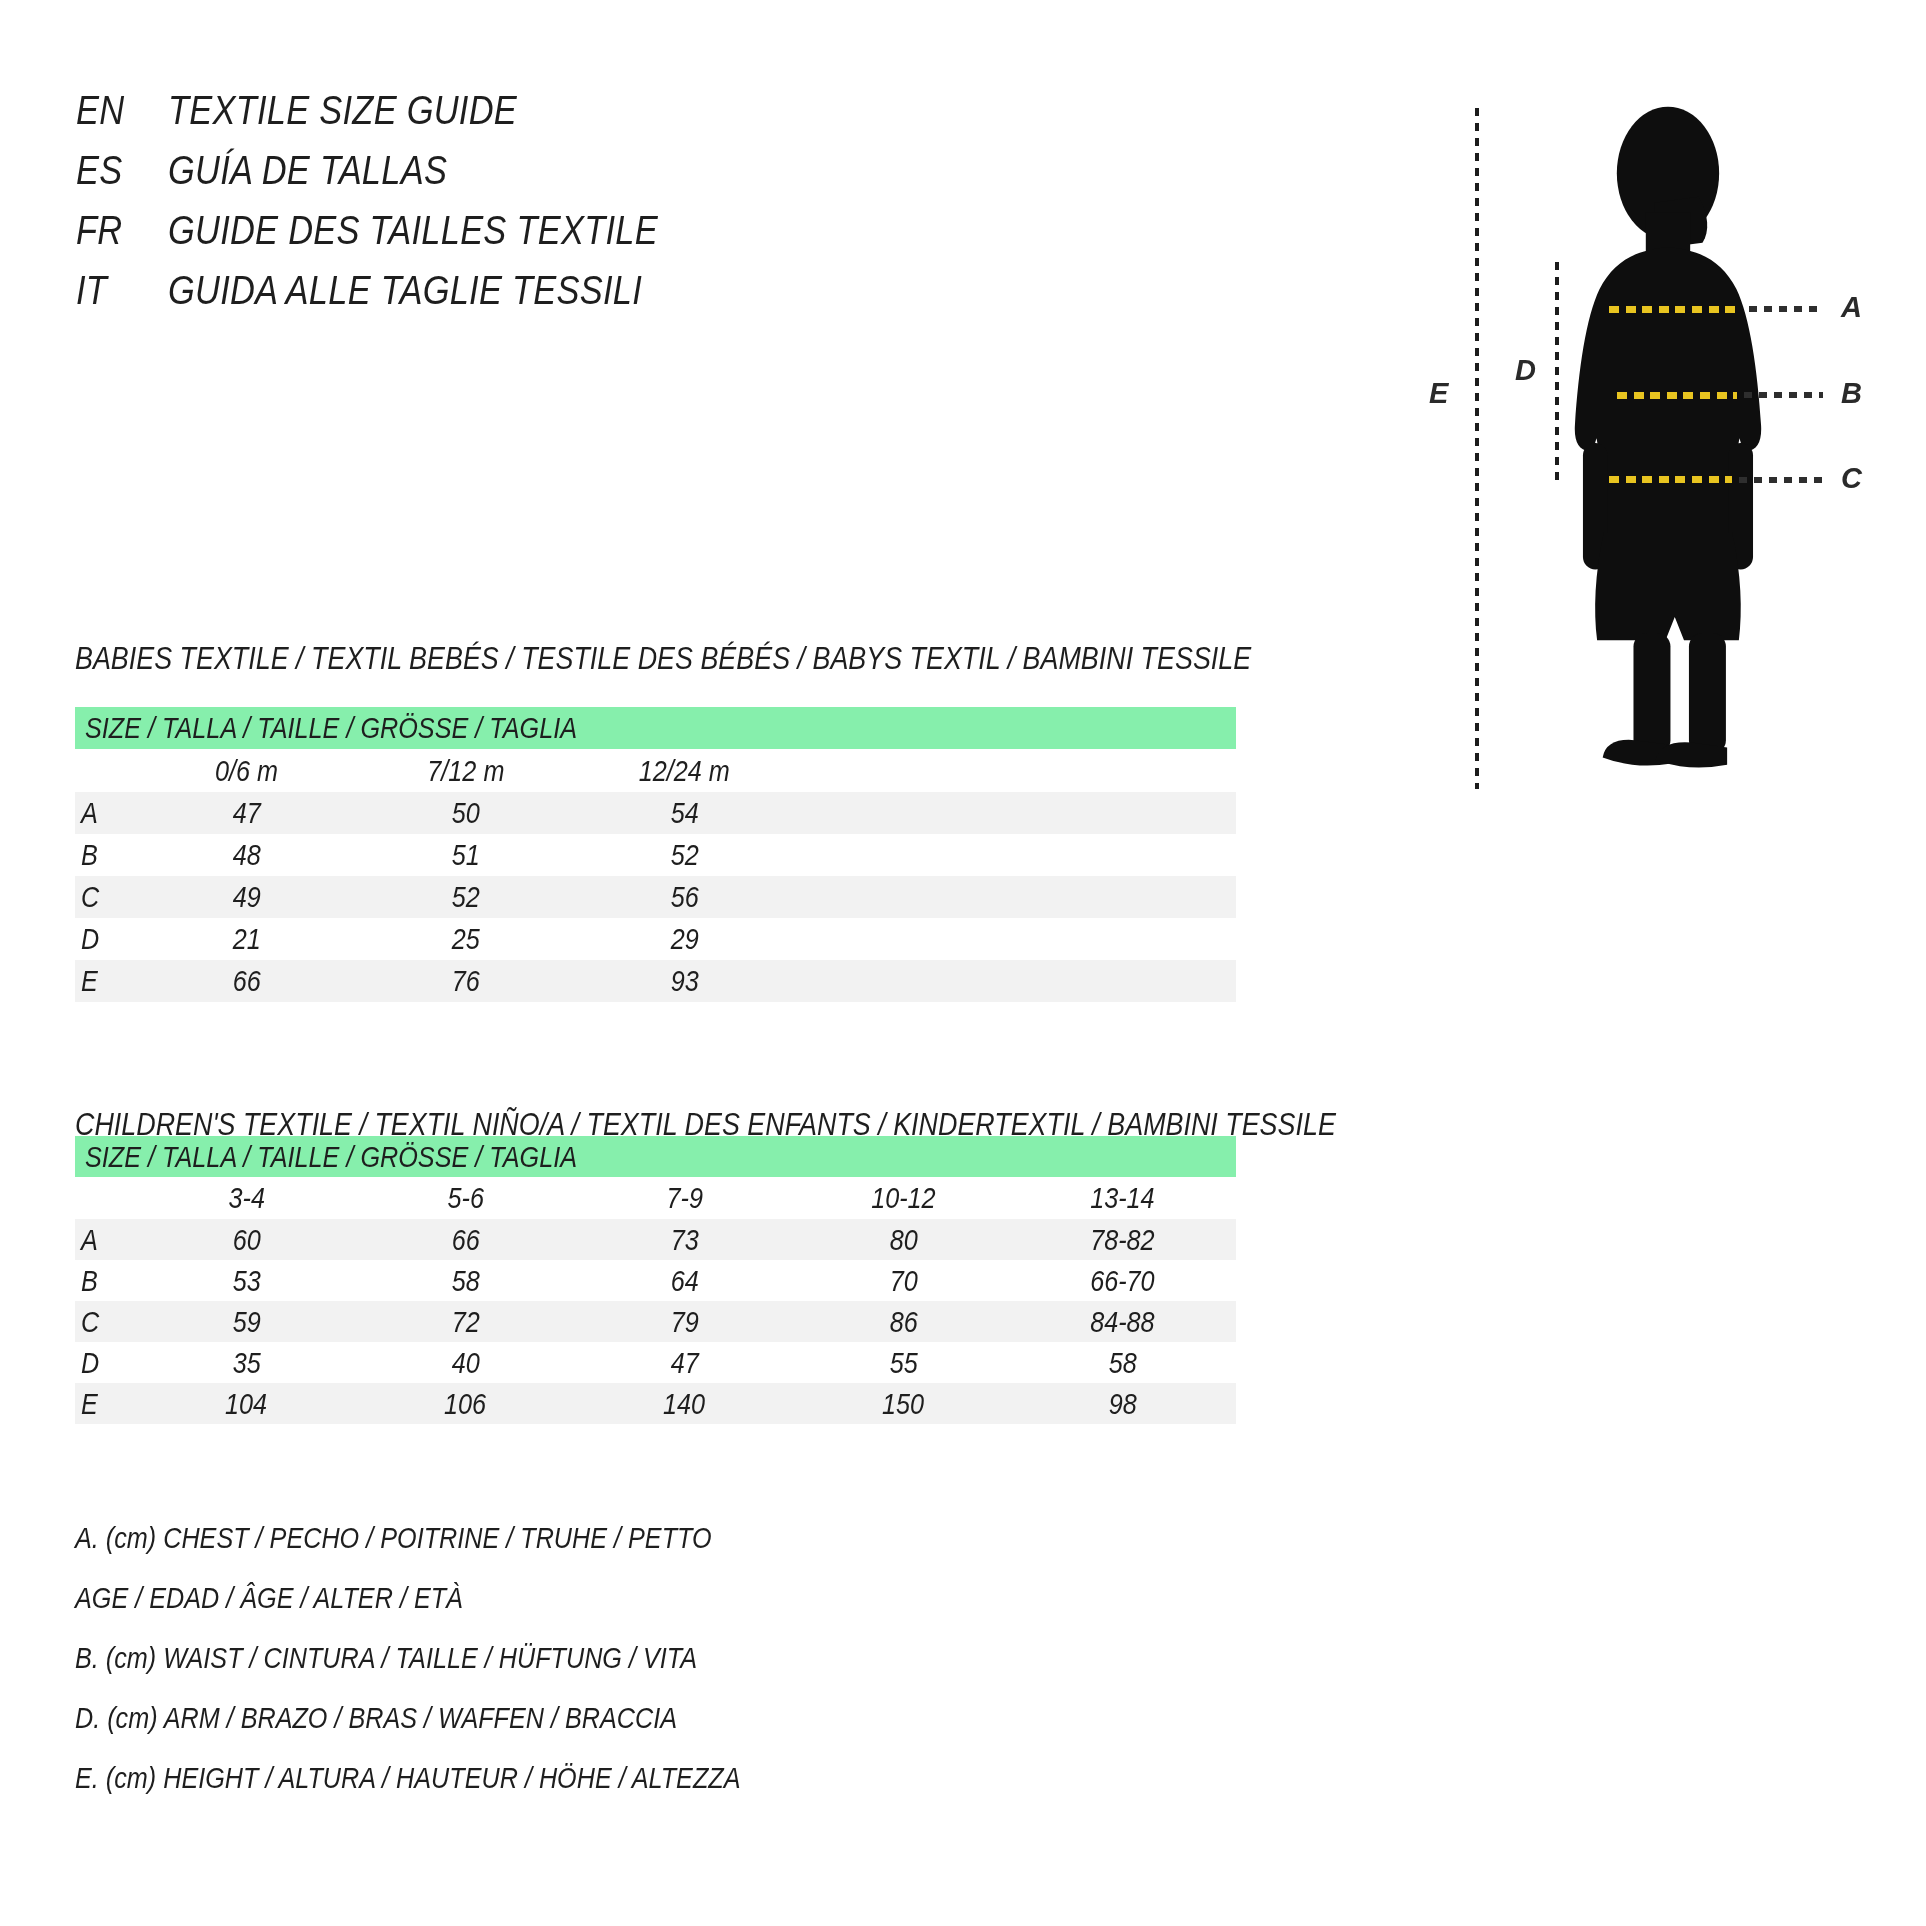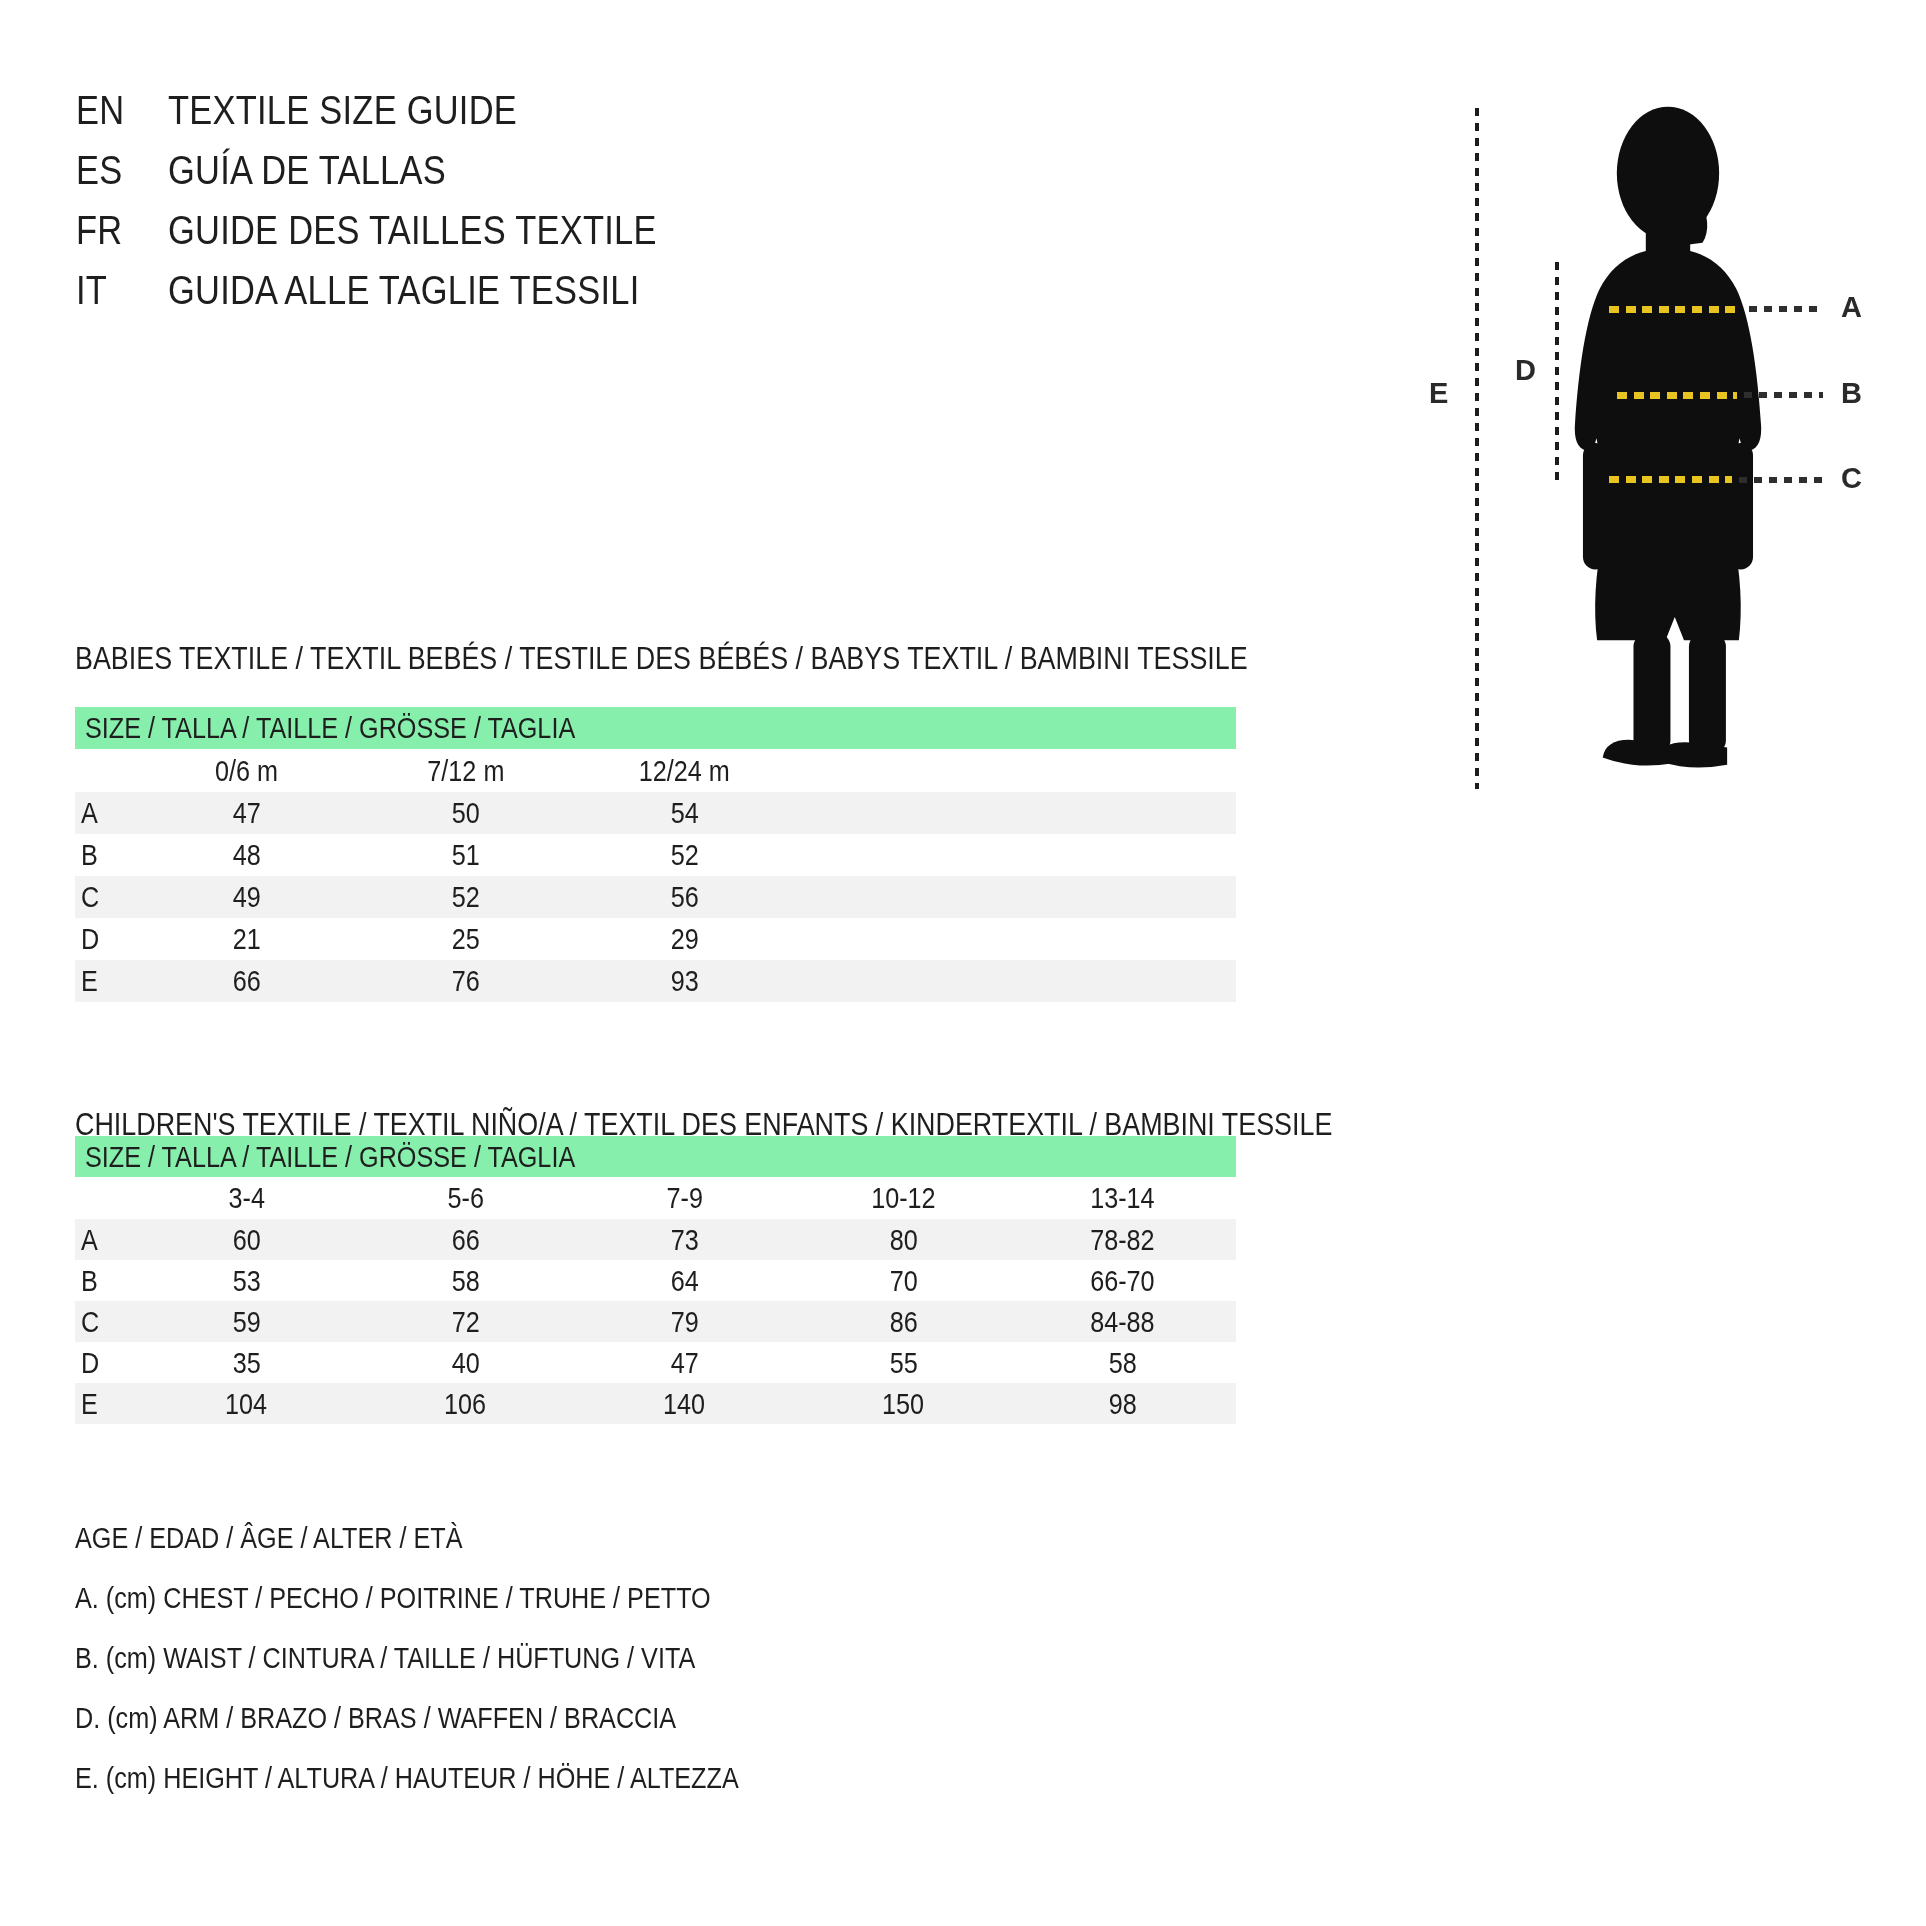--- a/index.html
+++ b/index.html
@@ -1,17 +1,17 @@
 <!DOCTYPE html>
 <html style="font-size:10px"><head>
 <meta charset="utf-8">
 <style>
   html,body{margin:0;padding:0;background:#ffffff;}
   body{width:1926px;height:1926px;position:relative;font-family:"Liberation Sans","DejaVu Sans",sans-serif;color:#1e1e1e;}
-  .sheet{position:absolute;inset:0;overflow:hidden;}
+  .sheet{position:absolute;inset:0;overflow:hidden;font-style:italic;}
 
   
   .cond{display:inline-block;transform:scaleX(0.84);transform-origin:0 50%;white-space:nowrap;}
   .condc{display:inline-block;transform:scaleX(0.84);transform-origin:50% 50%;white-space:nowrap;}
 
   
   .langs{position:absolute;left:76px;top:80px;}
   .lang-row{display:flex;height:60px;align-items:center;font-size:41px;letter-spacing:0.3px;}
   .lang-row .code{width:92px;flex:0 0 92px;}
   
@@ -200,26 +200,26 @@
       <span class="cv"><span class="condc">104</span></span>
       <span class="cv"><span class="condc">106</span></span>
       <span class="cv"><span class="condc">140</span></span>
       <span class="cv"><span class="condc">150</span></span>
       <span class="cv"><span class="condc">98</span></span>
     </div>
   </div>
 
   <div class="legend">
     <div class="legend-line">
+        <span class="cond">A. (cm) CHEST / PECHO / POITRINE / TRUHE / PETTO</span>
+      </div>
+    <div class="legend-line">
         <span class="cond">AGE / EDAD / ÂGE / ALTER / ETÀ</span>
       </div>
     <div class="legend-line">
-        <span class="cond">A. (cm) CHEST / PECHO / POITRINE / TRUHE / PETTO</span>
-      </div>
-    <div class="legend-line">
         <span class="cond">B. (cm) WAIST / CINTURA / TAILLE / HÜFTUNG / VITA</span>
       </div>
     <div class="legend-line">
         <span class="cond">D. (cm) ARM / BRAZO / BRAS / WAFFEN / BRACCIA</span>
       </div>
     <div class="legend-line">
         <span class="cond">E. (cm) HEIGHT / ALTURA / HAUTEUR / HÖHE / ALTEZZA</span>
       </div>
   </div>
 

